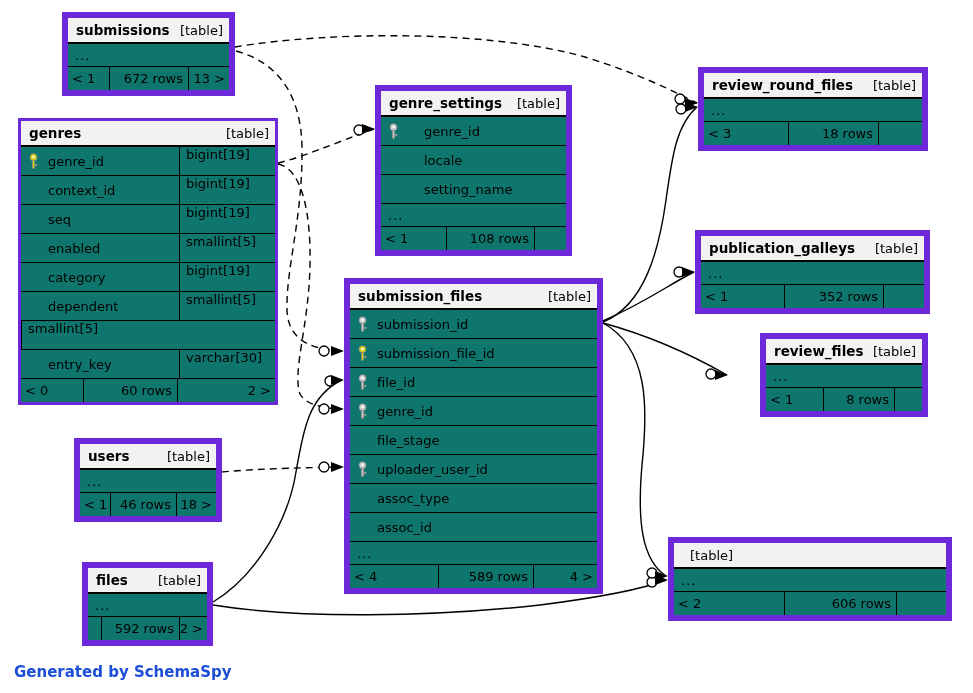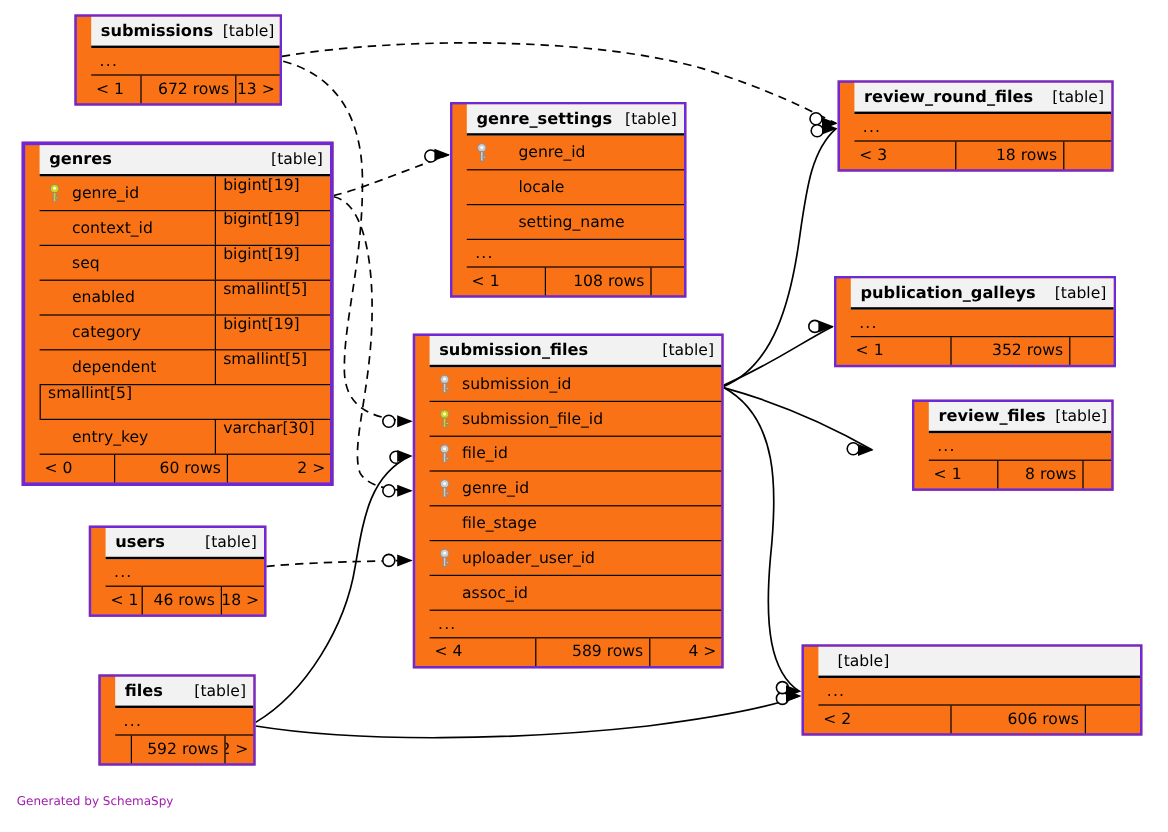--- a/index.html
+++ b/index.html
@@ -4,21 +4,21 @@
 <style>
   html,body{margin:0;padding:0;background:#fff;}
   body{font-family:"DejaVu Sans","Liberation Sans",sans-serif;color:#000;}
   .canvas{position:relative;width:973px;height:693px;background:#fff;overflow:hidden;}
   #connectors{position:absolute;left:0;top:0;z-index:1;}
   #connectors path.rel{fill:none;stroke:#000;stroke-width:1.4;}
   #connectors path.dashed{stroke-dasharray:7,5;}
   #connectors circle.zero-marker{fill:#fff;stroke:#000;stroke-width:1.3;}
   #connectors polygon.arrow{fill:#000;stroke:none;}
   #tables{position:absolute;left:0;top:0;width:100%;height:100%;z-index:2;}
-  .table-box{position:absolute;background:#f97316;border:2px solid #6d28d9;font-size:13px;box-sizing:border-box;padding-left:12px;}
+  .table-box{position:absolute;background:#0f766e;border:6px solid #6d28d9;font-size:13px;box-sizing:border-box;}
   .table-box.emphasized{border-width:3px;}
   .t-header{display:flex;justify-content:space-between;align-items:center;background:#f2f2f2;
             border-bottom:2px solid #000;height:26px;padding:0 6px 0 8px;box-sizing:border-box;}
   .t-name{font-weight:bold;font-size:13.5px;white-space:nowrap;}
   .t-badge{font-size:13px;margin-left:8px;white-space:nowrap;}
   .t-row{display:flex;align-items:stretch;height:29px;border-bottom:1px solid #000;box-sizing:border-box;}
   .t-row.ellipsis{height:23px;}
   .row-main{flex:1;display:flex;align-items:center;padding-left:7px;min-width:0;}
   .key-slot{width:11px;height:16px;margin-right:9px;flex:0 0 auto;display:inline-block;}
   .col-name{white-space:nowrap;}
@@ -51,21 +51,21 @@
   #table-submission_files .c0{width:89px}       #table-submission_files .c1{width:95px}
   #table-review_round_files .c0{width:85px}     #table-review_round_files .c1{width:90px}
   #table-publication_galleys .c0{width:84px}    #table-publication_galleys .c1{width:99px}
   #table-review_files .c0{width:58px}           #table-review_files .c1{width:71px}
   #table-users .c0{width:31px}                  #table-users .c1{width:66px}
   #table-files .c0{width:14px}                  #table-files .c1{width:78px}
   #table-submission_file_revisions .c0{width:111px} #table-submission_file_revisions .c1{width:112px}
 
   #table-genre_settings .col-name{margin-left:16px;}
 
-  .note{position:absolute;left:14px;top:663px;font-size:10px;color:#a21caf;z-index:2;}
+  .note{position:absolute;left:14px;top:663px;font-size:15px;color:#1d4ed8;z-index:2;font-weight:bold;}
 </style>
 </head>
 <body>
 
 <div class="canvas">
 
   <svg id="connectors" width="973" height="693">
 
     <g>
       <path class="rel dashed" d="M235,47 C330,31 490,30 585,57 C640,74 675,92 697,103"></path>
@@ -350,20 +350,26 @@
                   <rect x="6.5" y="11.2" width="2.5" height="1.5"></rect>
                 </g>
                 <circle cx="5.5" cy="3.9" r="1.25" fill="#fff"></circle>
               </svg></span>
             <span class="col-name">uploader_user_id</span>
           </div>
         </div>
         <div class="t-row">
           <div class="row-main">
             <span class="key-slot"></span>
+            <span class="col-name">assoc_type</span>
+          </div>
+        </div>
+        <div class="t-row">
+          <div class="row-main">
+            <span class="key-slot"></span>
             <span class="col-name">assoc_id</span>
           </div>
         </div>
         <div class="t-row ellipsis">
           <div class="row-main">
             <span class="ellipsis-label">...</span>
           </div>
         </div>
         <div class="t-footer">
           <div class="cell c0">&lt; 4</div>

